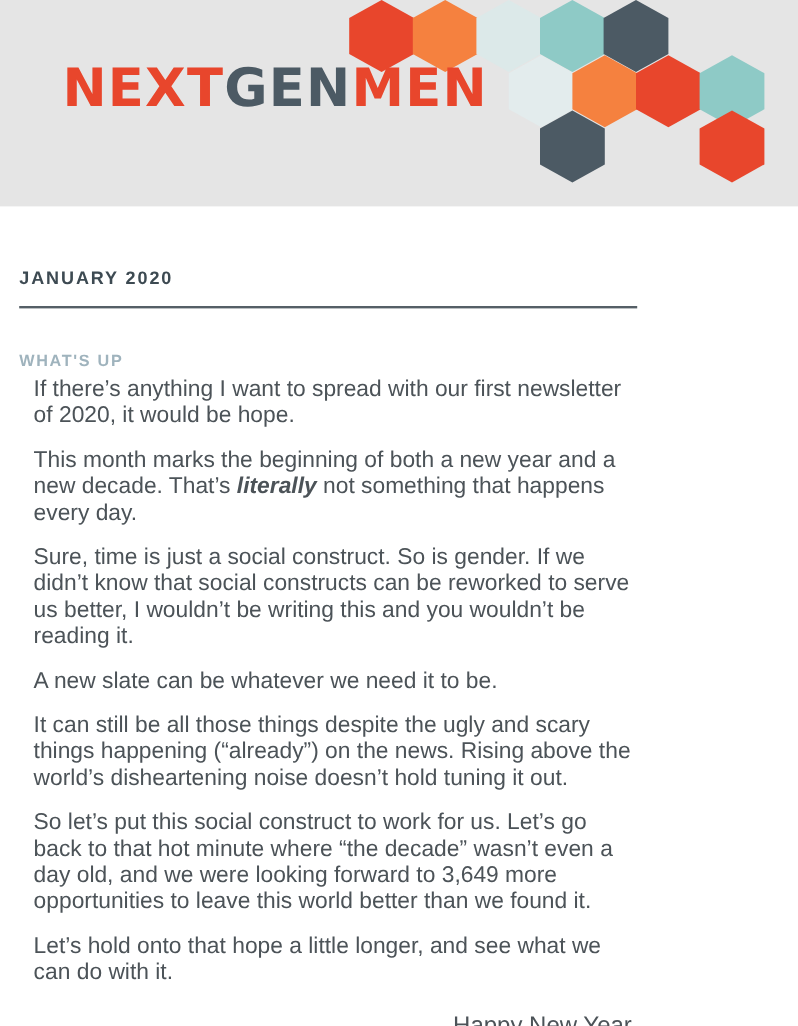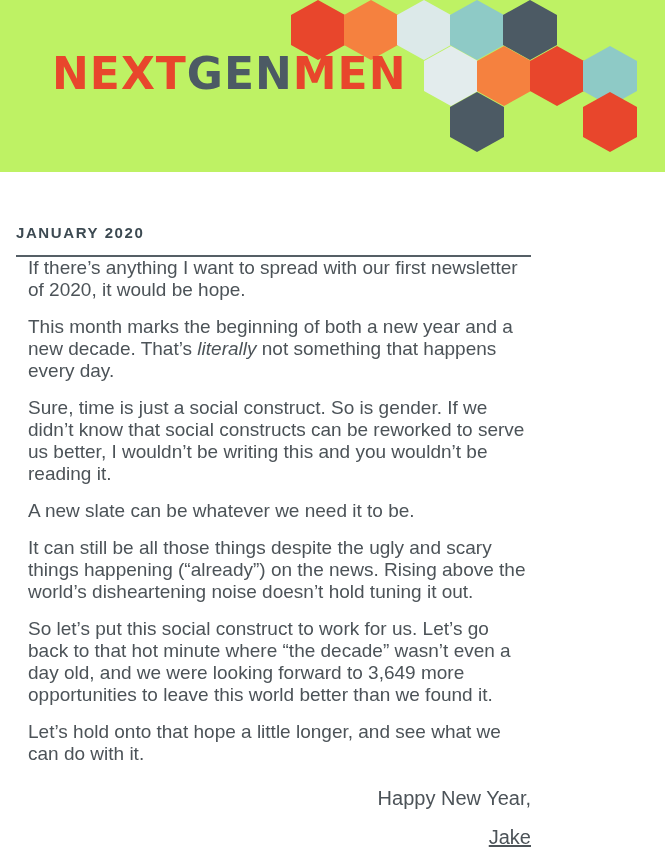--- a/index.html
+++ b/index.html
@@ -20,21 +20,21 @@
     height: 855px;
     background: #ffffff;
     box-sizing: border-box;
   }
 
   
   .header {
     position: relative;
     width: 665px;
     height: 172px;
-    background: #bef264;
+    background: #e5e5e5;
     overflow: hidden;
   }
   .logo-wrap {
     position: absolute;
     left: 0;
     top: 0;
     width: 665px;
     height: 172px;
   }
   .wordmark {
@@ -103,21 +103,21 @@
   }
   .para {
     font-family: "Liberation Sans", sans-serif;
     font-size: 19px;
     line-height: 22px;
     color: #4c5358;
     margin: 0 0 15px 12px;
   }
   .para em {
     font-style: italic;
-    font-weight: 400;
+    font-weight: 700;
   }
   .signoff {
     font-family: "Liberation Sans", sans-serif;
     font-size: 20px;
     line-height: 22px;
     color: #4c5358;
     text-align: right;
     margin: 22px 0 0 0;
   }
   .signoff .name {
@@ -155,20 +155,21 @@
         <span class="w-next">NEXT</span><span class="w-gen">GEN</span><span class="w-men">MEN</span>
       </div>
     </div>
   </div>
 
   <div class="content">
 
     <div class="issue-date">JANUARY 2020</div>
     <hr class="rule">
 
+    <div class="kicker">WHAT'S UP</div>
 
     <p class="para">If there’s anything I want to spread with our first newsletter of 2020, it would be hope.</p>
 
     <p class="para"><span>This month marks the beginning of both a new year and a new decade. That’s </span><em>literally</em><span> not something that happens every day.</span></p>
 
     <p class="para">Sure, time is just a social construct. So is gender. If we didn’t know that social constructs can be reworked to serve us better, I wouldn’t be writing this and you wouldn’t be reading it.</p>
     <p class="para">A new slate can be whatever we need it to be.</p>
     <p class="para">It can still be all those things despite the ugly and scary things happening (“already”) on the news. Rising above the world’s disheartening noise doesn’t hold tuning it out.</p>
     <p class="para">So let’s put this social construct to work for us. Let’s go back to that hot minute where “the decade” wasn’t even a day old, and we were looking forward to 3,649 more opportunities to leave this world better than we found it.</p>
     <p class="para">Let’s hold onto that hope a little longer, and see what we can do with it.</p>

